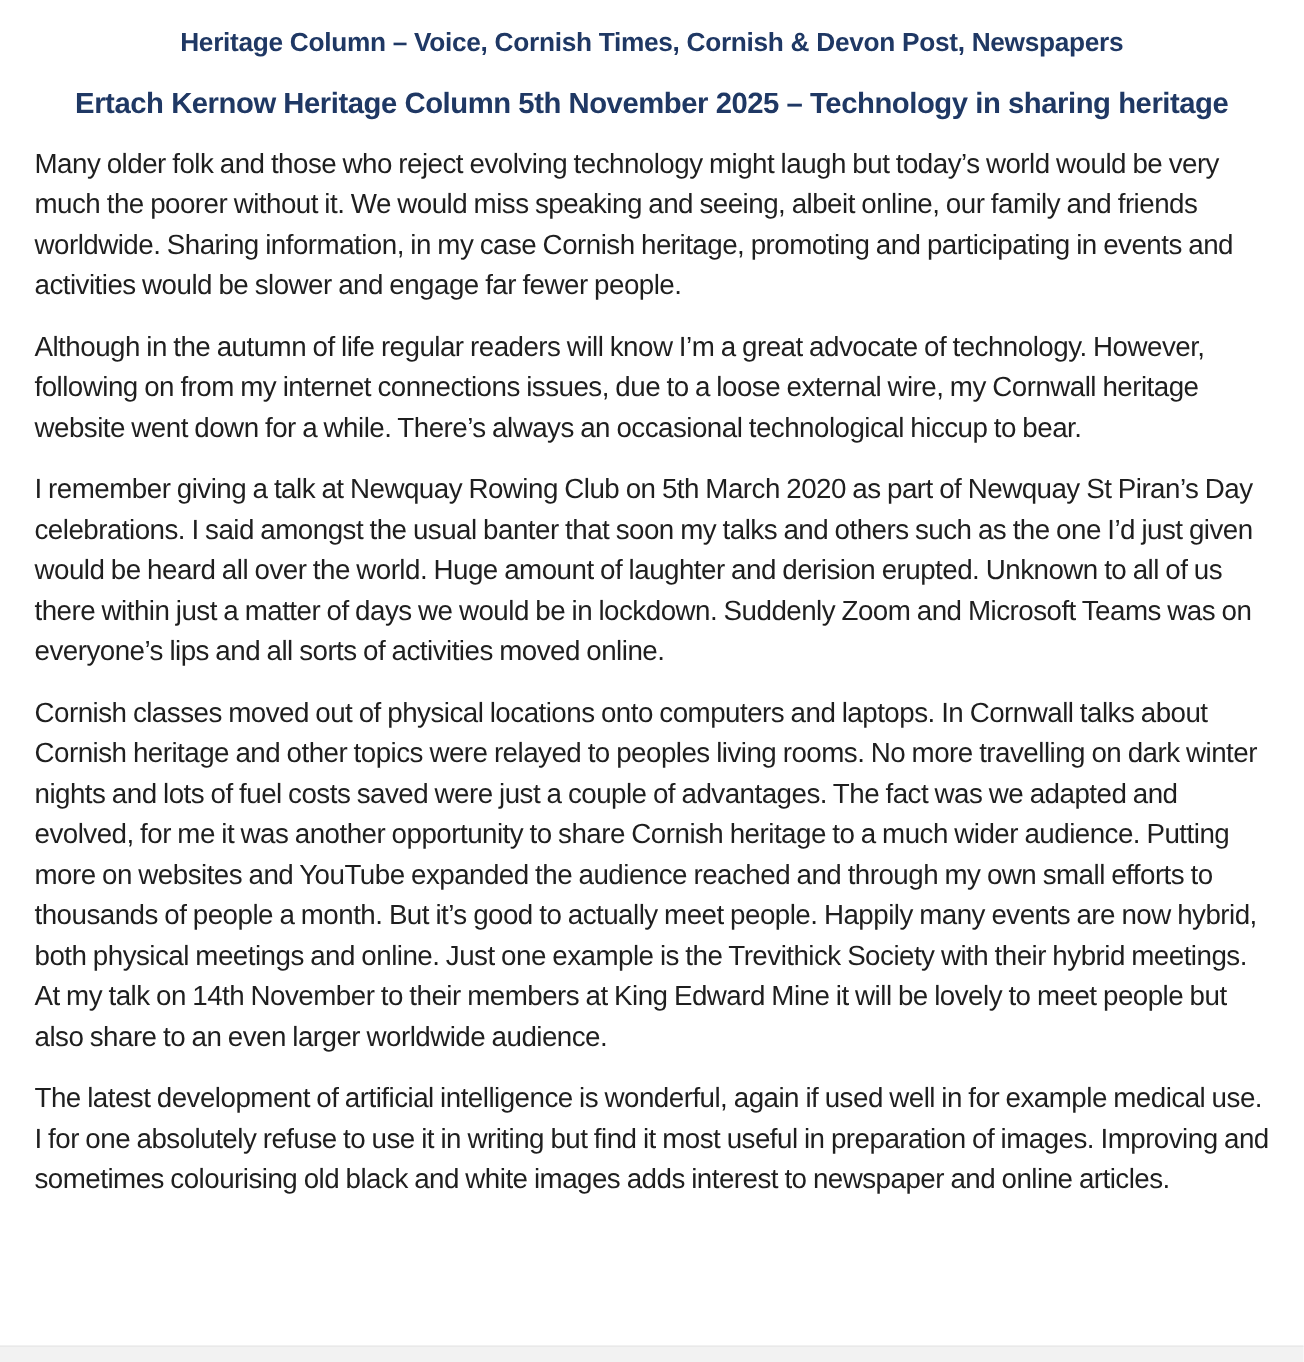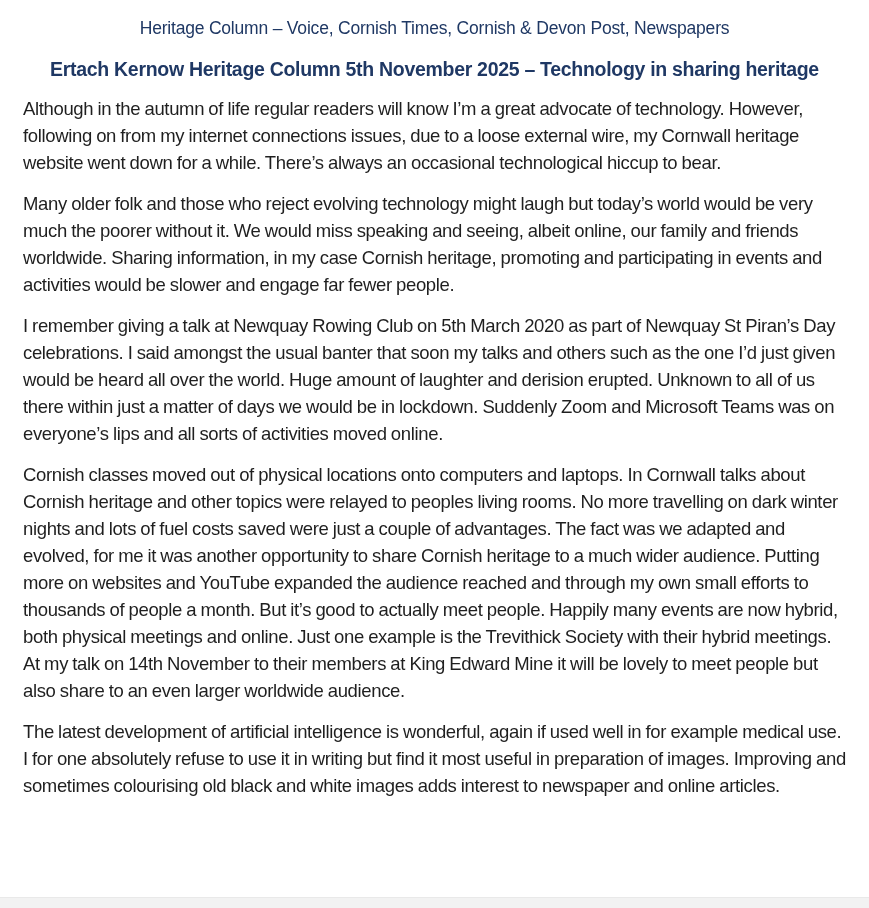--- a/index.html
+++ b/index.html
@@ -13,21 +13,21 @@
   .doc {
     position: relative;
     width: 869px;
     height: 897px;
     padding: 15px 23px 0 23px;
     background: #ffffff;
   }
   .title {
     color: #1F3864;
     font-size: 17.5px;
-    font-weight: normal;
+    font-weight: bold;
     text-align: center;
     letter-spacing: -0.2px;
     margin: 2px 0 0 0;
     line-height: 22px;
   }
   .heading {
     color: #1F3864;
     font-size: 19.5px;
     font-weight: bold;
     text-align: center;
@@ -56,21 +56,21 @@
 </style>
 </head>
 <body>
 
 <main class="doc">
   <h1 class="title">Heritage Column – Voice, Cornish Times, Cornish &amp; Devon Post, Newspapers</h1>
 
   <h2 class="heading">Ertach Kernow Heritage Column 5th November 2025 – Technology in sharing heritage</h2>
 
   <div class="body-text">
+    <p>Many older folk and those who reject evolving technology might laugh but today’s world would be very much the poorer without it. We would miss speaking and seeing, albeit online, our family and friends worldwide. Sharing information, in my case Cornish heritage, promoting and participating in events and activities would be slower and engage far fewer people.</p>
     <p>Although in the autumn of life regular readers will know I’m a great advocate of technology. However, following on from my internet connections issues, due to a loose external wire, my Cornwall heritage website went down for a while. There’s always an occasional technological hiccup to bear.</p>
-    <p>Many older folk and those who reject evolving technology might laugh but today’s world would be very much the poorer without it. We would miss speaking and seeing, albeit online, our family and friends worldwide. Sharing information, in my case Cornish heritage, promoting and participating in events and activities would be slower and engage far fewer people.</p>
     <p>I remember giving a talk at Newquay Rowing Club on 5th March 2020 as part of Newquay St Piran’s Day celebrations. I said amongst the usual banter that soon my talks and others such as the one I’d just given would be heard all over the world. Huge amount of laughter and derision erupted. Unknown to all of us there within just a matter of days we would be in lockdown. Suddenly Zoom and Microsoft Teams was on everyone’s lips and all sorts of activities moved online.</p>
     <p>Cornish classes moved out of physical locations onto computers and laptops. In Cornwall talks about Cornish heritage and other topics were relayed to peoples living rooms. No more travelling on dark winter nights and lots of fuel costs saved were just a couple of advantages. The fact was we adapted and evolved, for me it was another opportunity to share Cornish heritage to a much wider audience. Putting more on websites and YouTube expanded the audience reached and through my own small efforts to thousands of people a month. But it’s good to actually meet people. Happily many events are now hybrid, both physical meetings and online. Just one example is the Trevithick Society with their hybrid meetings. At my talk on 14th November to their members at King Edward Mine it will be lovely to meet people but also share to an even larger worldwide audience.</p>
     <p>The latest development of artificial intelligence is wonderful, again if used well in for example medical use. I for one absolutely refuse to use it in writing but find it most useful in preparation of images. Improving and sometimes colourising old black and white images adds interest to newspaper and online articles.</p>
   </div>
 </main>
 
 <div class="bottom-band"></div>
 
 </body></html>

